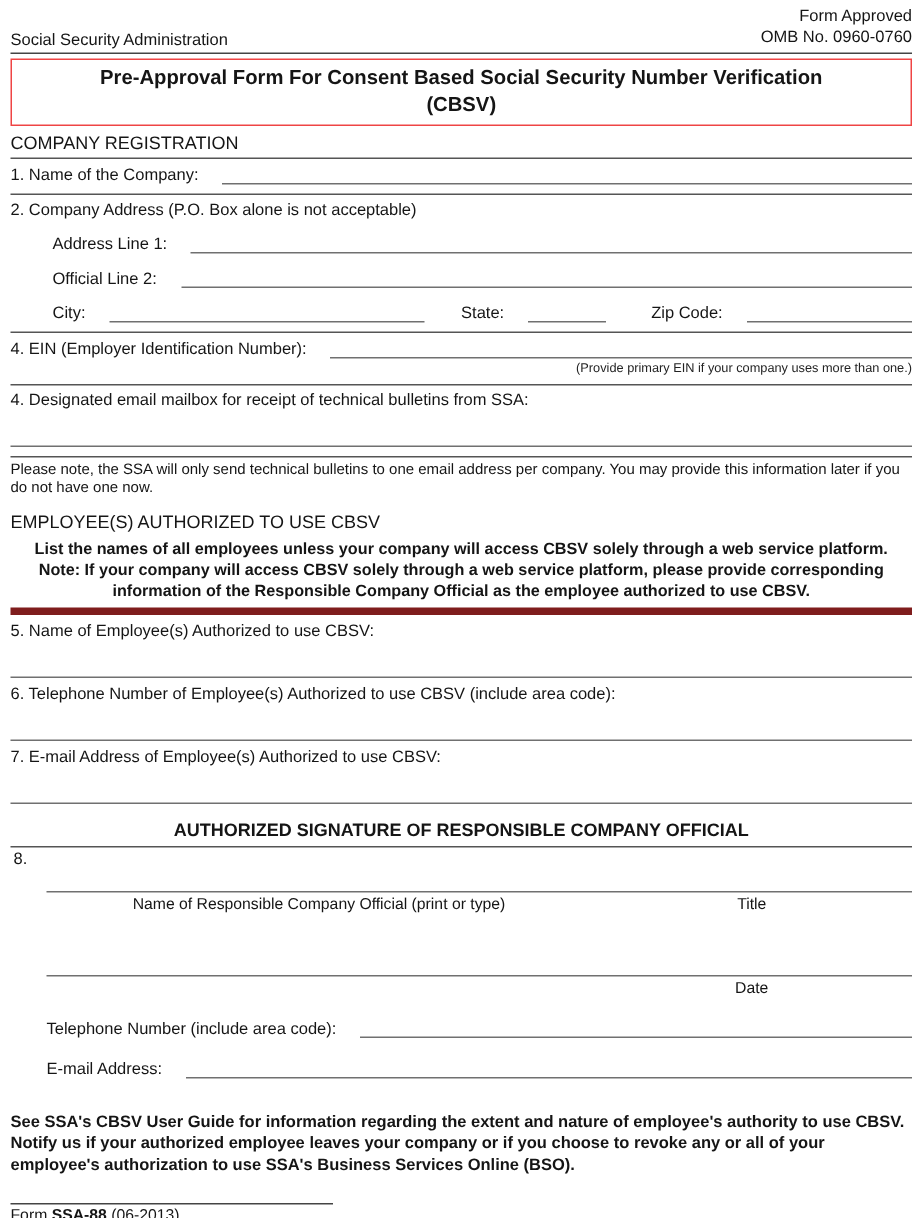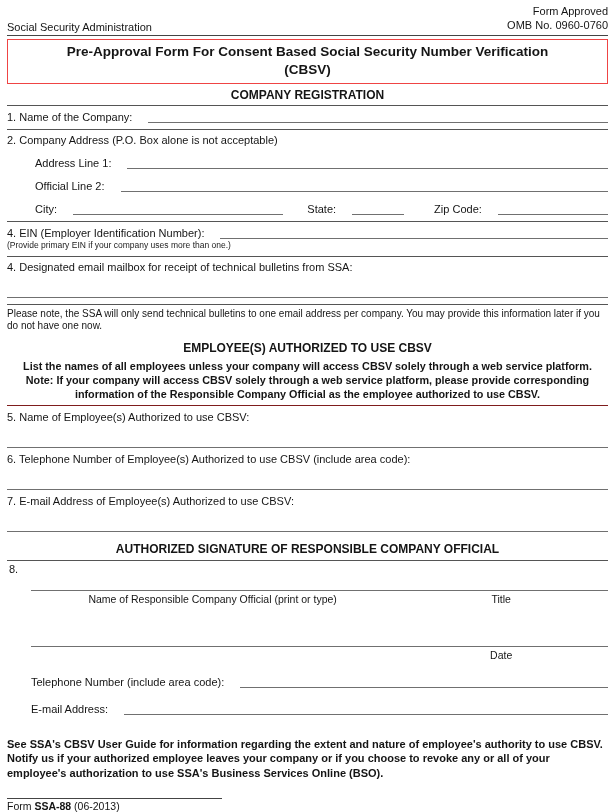--- a/index.html
+++ b/index.html
@@ -14,35 +14,35 @@
   
   .hdr { display:flex; justify-content:space-between; align-items:flex-end;
          border-bottom:1px solid #444; padding-bottom:2px; }
   .hdr-left { font-size:11px; }
   .hdr-right { text-align:right; font-size:11px; line-height:1.25; }
 
   
   .title-box { border:1px solid #ef4444; margin-top:3px; padding:3px 4px 4px 4px;
                text-align:center; font-weight:bold; font-size:13.5px; line-height:1.35; }
 
-  .section-head { text-align:center; font-weight:bold; font-size:12px;
+  .section-head { text-align:left; font-weight:normal; font-size:12px;
                   padding:4px 0 3px 0; border-bottom:1px solid #555; }
   .section-head.noline { border-bottom:none; }
 
   .lbl { font-size:11px; white-space:nowrap; }
   .row { display:flex; align-items:flex-end; gap:16px; }
   .wline { border-bottom:1px solid #707070; height:13px; }
   .flex1 { flex:1; }
   .sepb { border-bottom:1px solid #555; }
 
   .block { padding:4px 0 6px 0; }
   .indent { margin-left:28px; }
   .addr-row { margin-top:10px; }
 
-  .tiny { font-size:8.5px; color:#222; margin-top:1px; }
+  .tiny { font-size:8.5px; color:#222; margin-top:1px;text-align:right; }
   .note-par { font-size:10px; line-height:1.25; padding:3px 0 4px 0; }
 
   .instructions { font-weight:bold; text-align:center; font-size:10.8px;
                   line-height:1.3; padding:1px 4px 4px 4px; }
 
   .write-block { padding-top:5px; }
   .write-block .spacer { height:24px; }
   .full-line { border-bottom:1px solid #707070; }
 
   .sig-head { text-align:center; font-weight:bold; font-size:12px;
@@ -124,21 +124,21 @@
   <div class="block sepb">
     <div class="lbl">4. Designated email mailbox for receipt of technical bulletins from SSA:</div>
     <div class="wline" style="margin-top:12px"></div>
   </div>
 
   <div class="note-par">Please note, the SSA will only send technical bulletins to one email address per company. You may provide this information later if you do not have one now.</div>
 
   <div class="section-head noline">EMPLOYEE(S)  AUTHORIZED TO USE CBSV</div>
   <div class="instructions">List the names of all employees unless your company will access CBSV solely through a web service platform. Note: If your company will access CBSV solely through a web service platform, please provide corresponding information of the Responsible Company Official as the employee authorized to use CBSV.</div>
 
-  <div class="write-block" style="border-top:1px solid #7f1d1d">
+  <div class="write-block" style="border-top:5px solid #7f1d1d">
     <div class="lbl">5.  Name of Employee(s) Authorized to use CBSV:</div>
     <div class="spacer"></div>
     <div class="full-line"></div>
   </div>
 
   <div class="write-block">
     <div class="lbl">6.  Telephone Number of Employee(s) Authorized to use CBSV (include area code):</div>
     <div class="spacer"></div>
     <div class="full-line"></div>
   </div>

